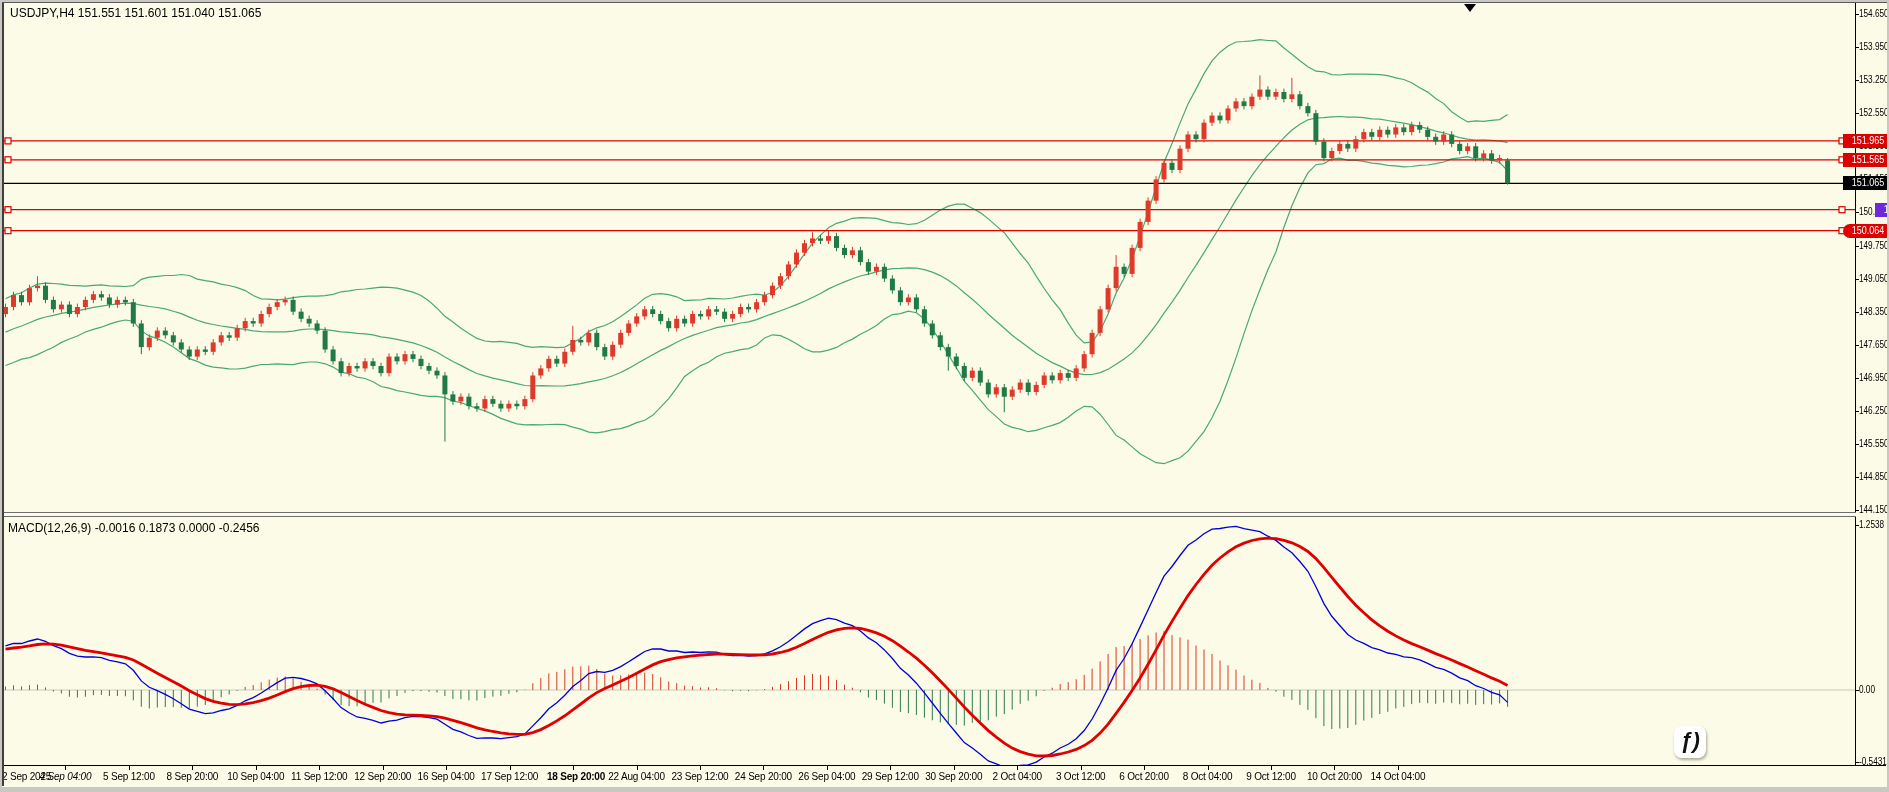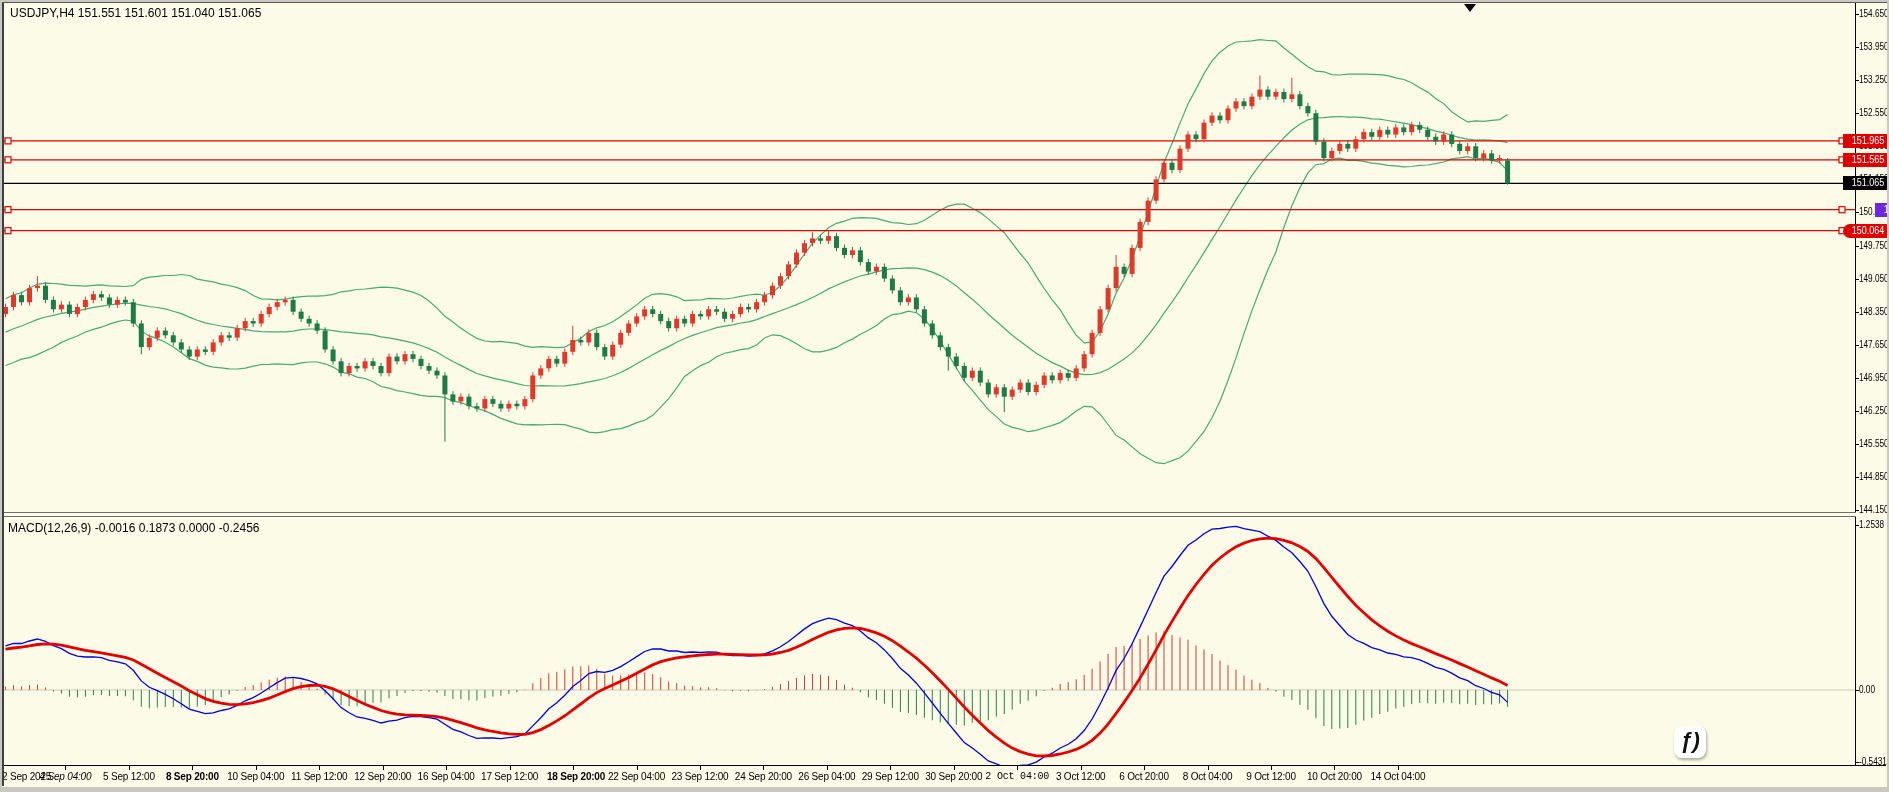--- a/index.html
+++ b/index.html
@@ -709,47 +709,47 @@
       <div class="macd-axis-label" style="top: 752.635px;">-0.5431</div>
     </div>
   <div id="time-axis" class="abs">
       <div class="time-tick" style="left: 2px;"></div>
       <div class="time-label" style="left: 2px;">2 Sep 2025</div>
       <div class="time-tick" style="left: 65.45px;"></div>
       <div class="time-label" style="left: 65.45px; transform: translateX(-50%); font-style: italic;">4 Sep 04:00</div>
       <div class="time-tick" style="left: 128.9px;"></div>
       <div class="time-label" style="left: 128.9px; transform: translateX(-50%);">5 Sep 12:00</div>
       <div class="time-tick" style="left: 192.35px;"></div>
-      <div class="time-label" style="left: 192.35px; transform: translateX(-50%); font-weight: bold;">8 Sep 20:00</div>
+      <div class="time-label" style="left: 192.35px; transform: translateX(-50%);">8 Sep 20:00</div>
       <div class="time-tick" style="left: 255.8px;"></div>
       <div class="time-label" style="left: 255.8px; transform: translateX(-50%);">10 Sep 04:00</div>
       <div class="time-tick" style="left: 319.25px;"></div>
       <div class="time-label" style="left: 319.25px; transform: translateX(-50%);">11 Sep 12:00</div>
       <div class="time-tick" style="left: 382.7px;"></div>
       <div class="time-label" style="left: 382.7px; transform: translateX(-50%);">12 Sep 20:00</div>
       <div class="time-tick" style="left: 446.15px;"></div>
       <div class="time-label" style="left: 446.15px; transform: translateX(-50%);">16 Sep 04:00</div>
       <div class="time-tick" style="left: 509.6px;"></div>
       <div class="time-label" style="left: 509.6px; transform: translateX(-50%);">17 Sep 12:00</div>
       <div class="time-tick" style="left: 573.05px;"></div>
       <div class="time-label" style="left: 576px; transform: translateX(-50%); font-weight: bold;">18 Sep 20:00</div>
       <div class="time-tick" style="left: 636.5px;"></div>
-      <div class="time-label" style="left: 636.5px; transform: translateX(-50%);">22 Sep 04:00</div>
+      <div class="time-label" style="left: 636.5px; transform: translateX(-50%);">22 Aug 04:00</div>
       <div class="time-tick" style="left: 699.95px;"></div>
       <div class="time-label" style="left: 699.95px; transform: translateX(-50%);">23 Sep 12:00</div>
       <div class="time-tick" style="left: 763.4px;"></div>
       <div class="time-label" style="left: 763.4px; transform: translateX(-50%);">24 Sep 20:00</div>
       <div class="time-tick" style="left: 826.85px;"></div>
       <div class="time-label" style="left: 826.85px; transform: translateX(-50%);">26 Sep 04:00</div>
       <div class="time-tick" style="left: 890.3px;"></div>
       <div class="time-label" style="left: 890.3px; transform: translateX(-50%);">29 Sep 12:00</div>
       <div class="time-tick" style="left: 953.75px;"></div>
       <div class="time-label" style="left: 953.75px; transform: translateX(-50%);">30 Sep 20:00</div>
       <div class="time-tick" style="left: 1017.2px;"></div>
-      <div class="time-label" style="left: 1017.2px; transform: translateX(-50%); font-family: Liberation Mono, monospace;">2 Oct 04:00</div>
+      <div class="time-label" style="left: 1017.2px; transform: translateX(-50%);">2 Oct 04:00</div>
       <div class="time-tick" style="left: 1080.65px;"></div>
       <div class="time-label" style="left: 1080.65px; transform: translateX(-50%);">3 Oct 12:00</div>
       <div class="time-tick" style="left: 1144.1px;"></div>
       <div class="time-label" style="left: 1144.1px; transform: translateX(-50%);">6 Oct 20:00</div>
       <div class="time-tick" style="left: 1207.55px;"></div>
       <div class="time-label" style="left: 1207.55px; transform: translateX(-50%);">8 Oct 04:00</div>
       <div class="time-tick" style="left: 1271px;"></div>
       <div class="time-label" style="left: 1271px; transform: translateX(-50%);">9 Oct 12:00</div>
       <div class="time-tick" style="left: 1334.45px;"></div>
       <div class="time-label" style="left: 1334.45px; transform: translateX(-50%);">10 Oct 20:00</div>

